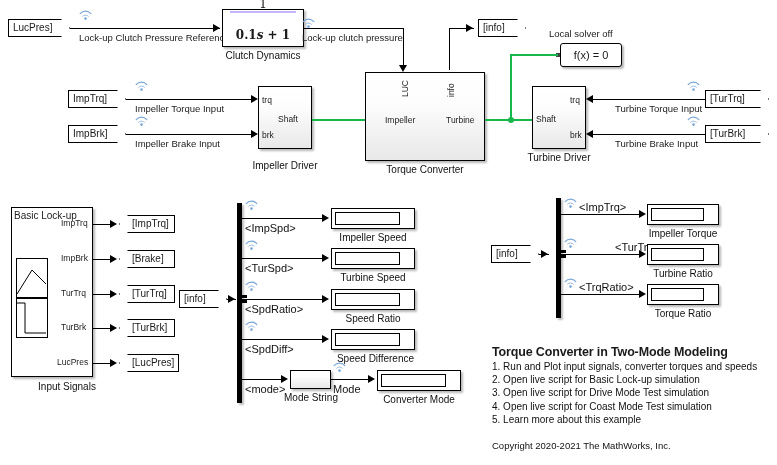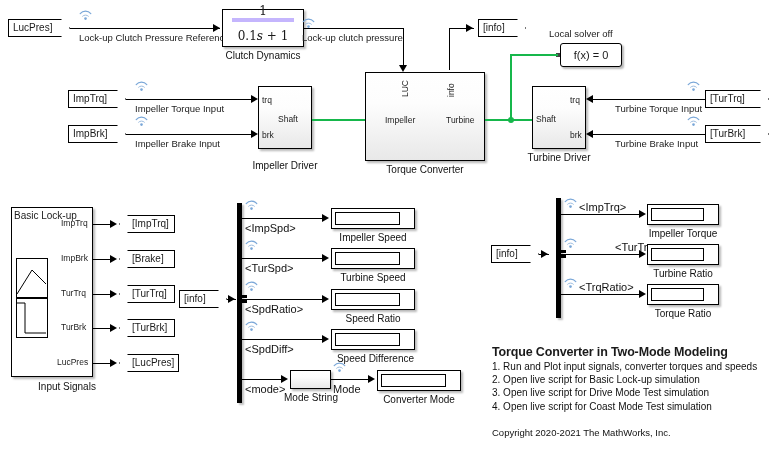--- a/index.html
+++ b/index.html
@@ -87,21 +87,21 @@
   .wifi{position:absolute;width:13px;height:11px;}
 
   
   .tfblk{
     position:absolute;background:#fff;border:1px solid #000;
     box-shadow:2px 2px 2px rgba(0,0,0,.28);box-sizing:border-box;
     display:flex;align-items:center;justify-content:center;
   }
   .frac{font-family:"DejaVu Serif",serif;font-size:12px;line-height:1.05;text-align:center;}
   .frac .num{display:block;padding:0 6px;}
-  .frac .den{display:block;border-top:4px solid #c4b5fd;padding:8px 6px;}
+  .frac .den{display:block;border-top:2px solid #c4b5fd;padding:16px 6px;font-weight:bold;}
   .frac i{font-style:italic;}
 
   
   .solver{
     position:absolute;background:#fff;border:1px solid #000;border-radius:3px;
     box-shadow:2px 2px 2px rgba(0,0,0,.28);box-sizing:border-box;
     font-size:11px;display:flex;align-items:center;justify-content:center;
   }
   .solver-pin{position:absolute;width:4px;height:4px;background:#444;}
 
@@ -410,16 +410,17 @@
     <span class="abs" style="left:6px;top:4px;font-size:9px;"></span>
   </div>
   <div class="blk-label" style="left:636px;top:308px;width:94px;">Torque Ratio</div>
 
   <div class="desc" style="left:492px;top:345px;width:280px;">
     <h1>Torque Converter in Two-Mode Modeling</h1>
     <p>1. Run and Plot input signals, converter torques and speeds</p>
     <p>2. Open live script for Basic Lock-up simulation</p>
     <p>3. Open live script for Drive Mode Test simulation</p>
     <p>4. Open live script for Coast Mode Test simulation</p>
+    <p>5. Learn more about this example</p>
     <p class="copy">Copyright 2020-2021 The MathWorks, Inc.</p>
   </div>
 
 </div>
 
 </body></html>

